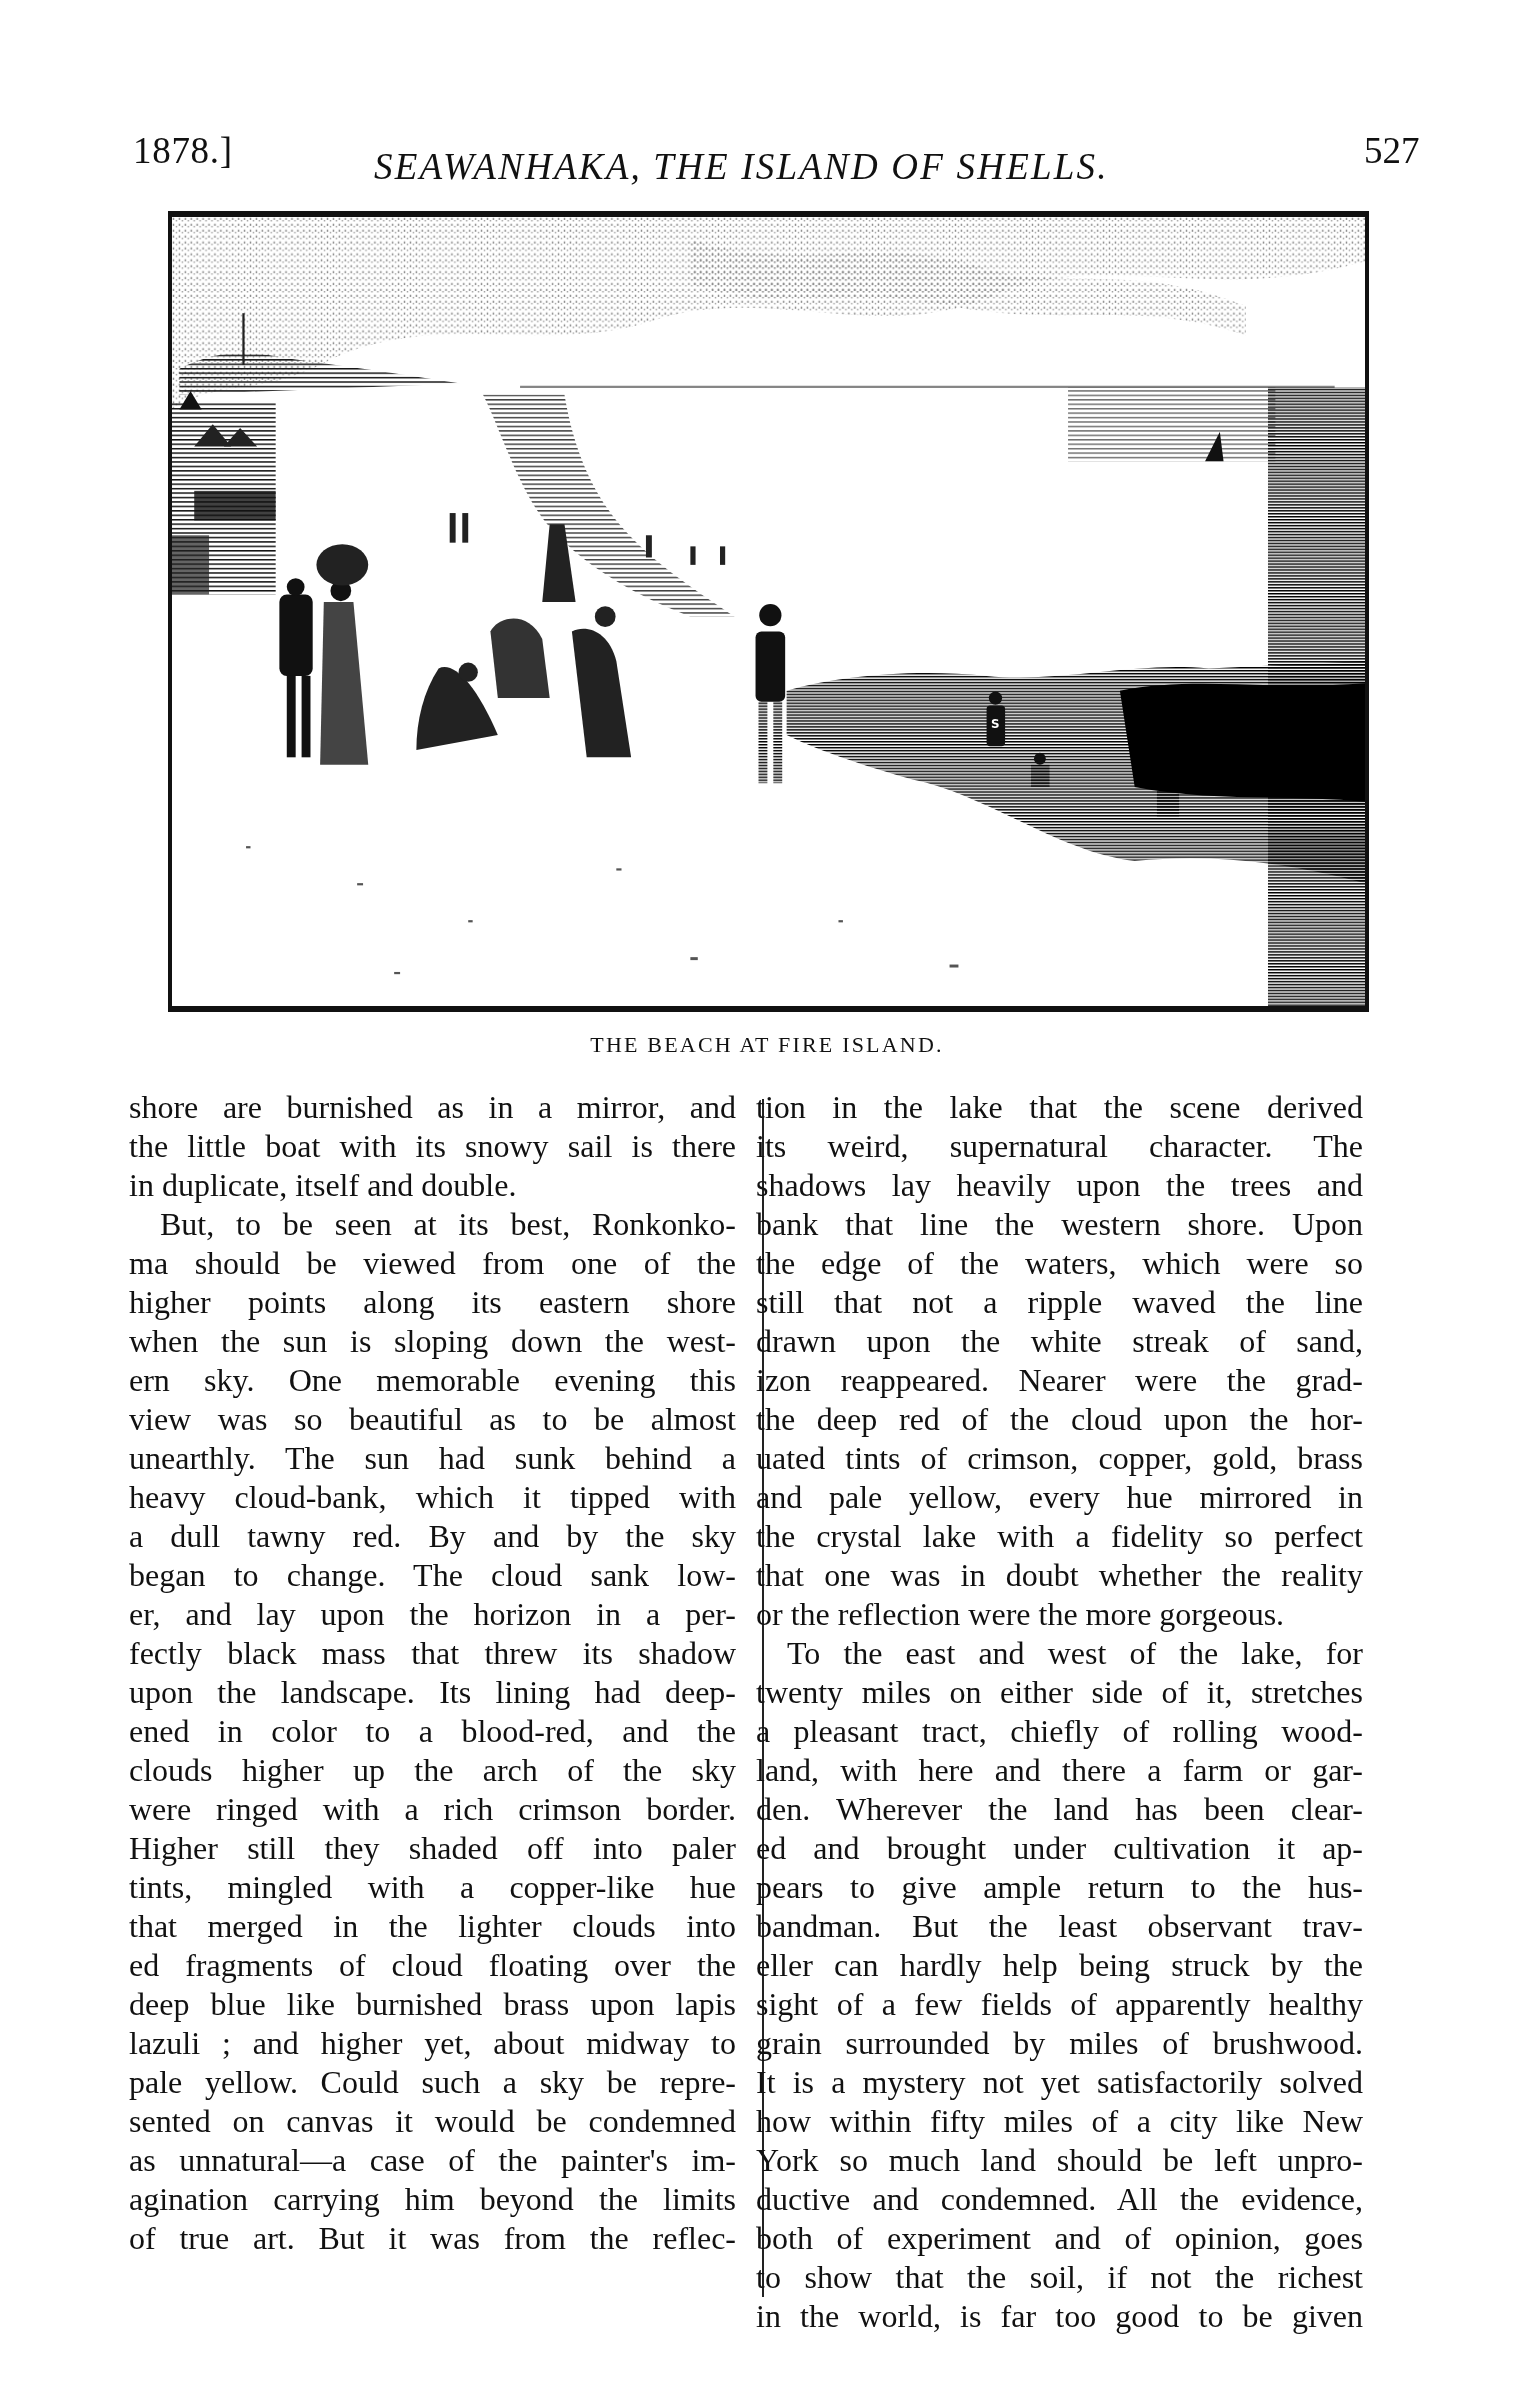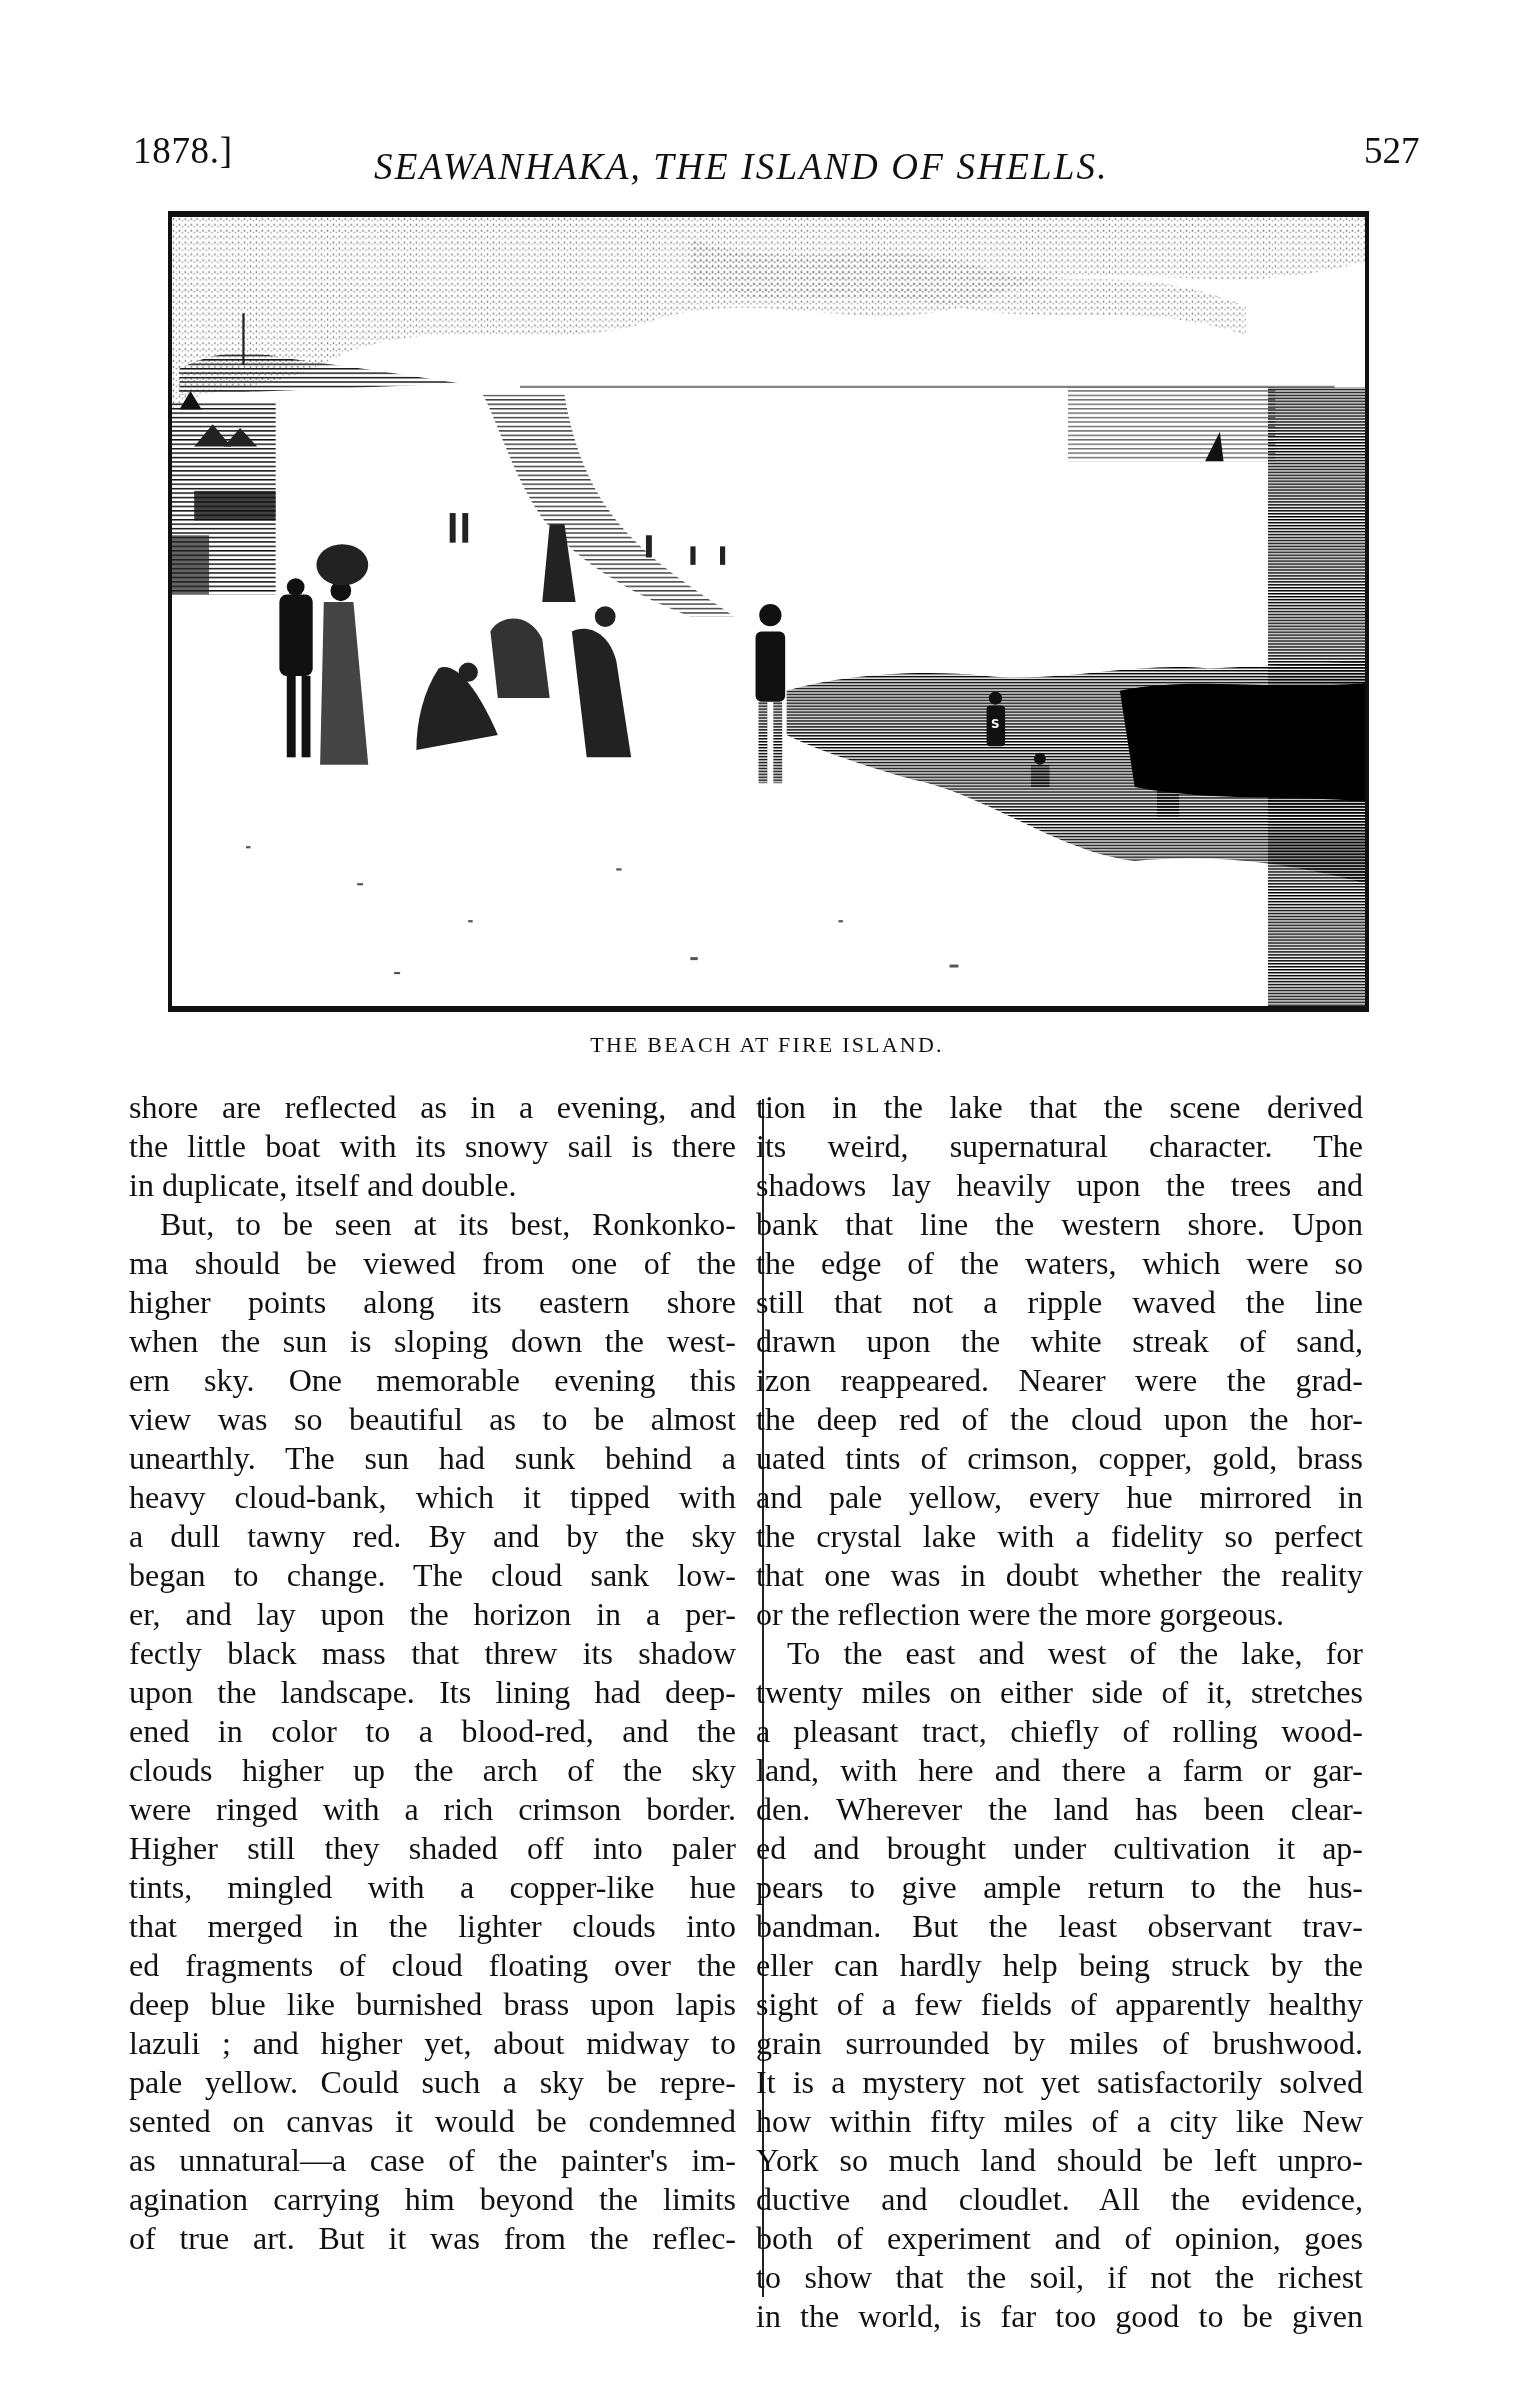--- a/index.html
+++ b/index.html
@@ -143,21 +143,21 @@
       <rect x="1050" y="1010" width="12" height="4"></rect>
         <rect x="300" y="1020" width="8" height="3"></rect>
     </g>
   </svg>
 </div>
 
 <div class="caption">THE BEACH AT FIRE ISLAND.</div>
 
 <div class="col col-left" id="col-left">
     <p>
-      <span class="line">shore are reflected as in a evening, and</span>
+      <span class="line">shore are burnished as in a mirror, and</span>
       <span class="line">the little boat with its snowy sail is there</span>
       <span class="line last">in duplicate, itself and double.</span>
     </p>
     <p>
       <span class="line" style="padding-left: 31px;">But, to be seen at its best, Ronkonko-</span>
       <span class="line">ma should be viewed from one of the</span>
       <span class="line">higher points along its eastern shore</span>
       <span class="line">when the sun is sloping down the west-</span>
       <span class="line">ern sky.  One memorable evening this</span>
       <span class="line">view was so beautiful as to be almost</span>
@@ -210,19 +210,19 @@
       <span class="line">den.  Wherever the land has been clear-</span>
       <span class="line">ed and brought under cultivation it ap-</span>
       <span class="line">pears to give ample return to the hus-</span>
       <span class="line">bandman.  But the least observant trav-</span>
       <span class="line">eller can hardly help being struck by the</span>
       <span class="line">sight of a few fields of apparently healthy</span>
       <span class="line">grain surrounded by miles of brushwood.</span>
       <span class="line">It is a mystery not yet satisfactorily solved</span>
       <span class="line">how within fifty miles of a city like New</span>
       <span class="line">York so much land should be left unpro-</span>
-      <span class="line">ductive and cloudlet.  All the evidence,</span>
+      <span class="line">ductive and condemned.  All the evidence,</span>
       <span class="line">both of experiment and of opinion, goes</span>
       <span class="line">to show that the soil, if not the richest</span>
       <span class="line">in the world, is far too good to be given</span>
     </p>
   </div>
 
 
 </body></html>

